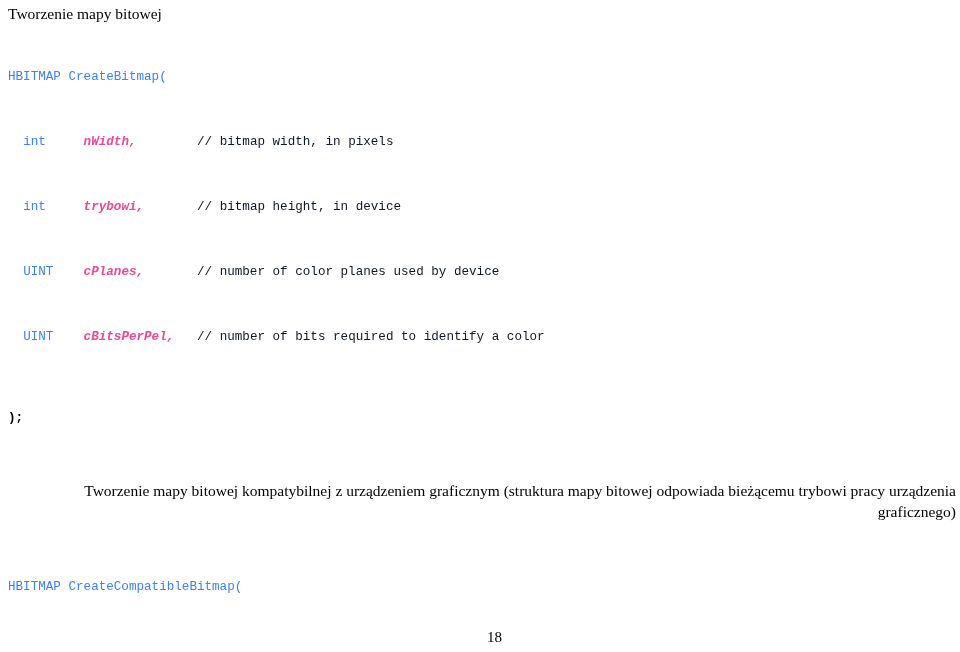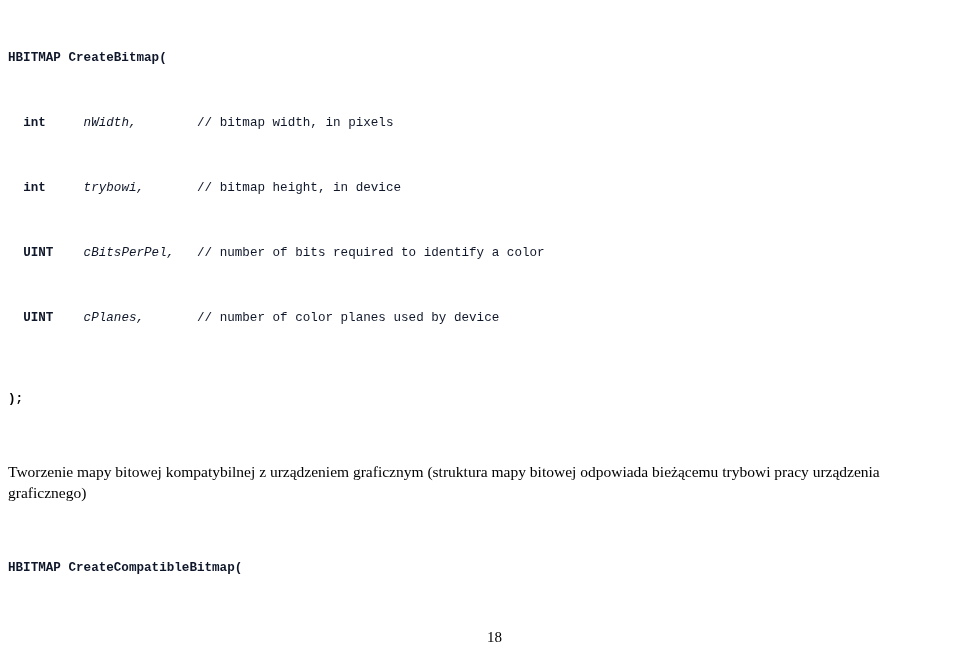--- a/index.html
+++ b/index.html
@@ -41,44 +41,46 @@
 
   .para {
     font-family: "Liberation Serif", "DejaVu Serif", serif;
     font-size: 15.5px;
     line-height: 21px;
     color: #000000;
     margin: 0;
     padding: 0;
     font-weight: normal;
     width: 948px;
+    text-align: right;
   }
 
   
   .code-block {
     font-family: "Liberation Mono", "DejaVu Sans Mono", monospace;
     font-size: 12.6px;
     line-height: 16.2px;
     color: #000000;
     white-space: pre;
     margin: 0;
     padding: 0;
   }
   .code-line {
     white-space: pre;
     display: block;
     height: 16.2px;
   }
   .kw {
-    font-weight: bold;
-    color: #0f172a;
+    font-weight: normal;
+    color: #3b82f6;
   }
   .id {
     font-style: italic;
-    color: #0f172a;
+    color: #ec4899;
+    font-weight: bold;
   }
   .cm {
     color: #0f172a;
     font-weight: normal;
     font-style: normal;
   }
   .pn {
     font-weight: bold;
     color: #000000;
   }
@@ -97,33 +99,34 @@
     font-size: 15px;
     line-height: 18px;
     color: #000000;
   }
 </style>
 </head>
 <body>
 
 <div class="page">
 
+  <div class="heading">Tworzenie mapy bitowej</div>
 
   <div class="sp-title-code"></div>
 
   <div class="code-block">
     <span class="code-line"><span class="kw">HBITMAP</span><span> </span><span class="kw">CreateBitmap(</span></span>
 
     <span class="code-line">  <span class="kw">int</span><span>     </span><span class="id">nWidth,</span><span>        </span><span class="cm">// bitmap width, in pixels</span></span>
 
     <span class="code-line">  <span class="kw">int</span><span>     </span><span class="id">trybowi,</span><span>       </span><span class="cm">// bitmap height, in device</span></span>
 
+    <span class="code-line">  <span class="kw">UINT</span><span>    </span><span class="id">cPlanes,</span><span>       </span><span class="cm">// number of color planes used by device</span></span>
+
     <span class="code-line">  <span class="kw">UINT</span><span>    </span><span class="id">cBitsPerPel,</span><span>   </span><span class="cm">// number of bits required to identify a color</span></span>
-
-    <span class="code-line">  <span class="kw">UINT</span><span>    </span><span class="id">cPlanes,</span><span>       </span><span class="cm">// number of color planes used by device</span></span>
 
 
     <span class="code-line"><span class="pn">);</span></span>
   </div>
 
   <div class="sp-code-para"></div>
 
   <div class="para">Tworzenie mapy bitowej kompatybilnej z urządzeniem graficznym (struktura mapy bitowej odpowiada bieżącemu trybowi pracy urządzenia graficznego)</div>
 
   <div class="sp-para-code"></div>

